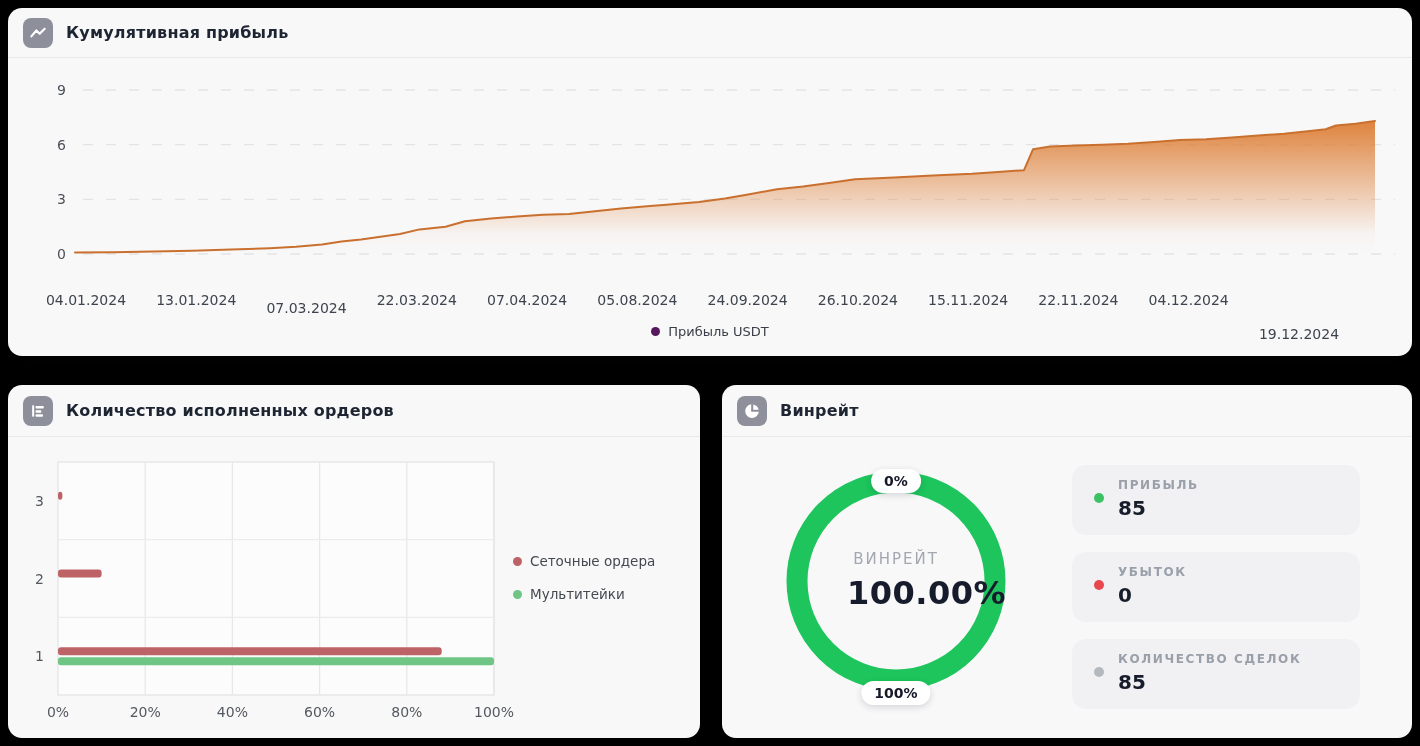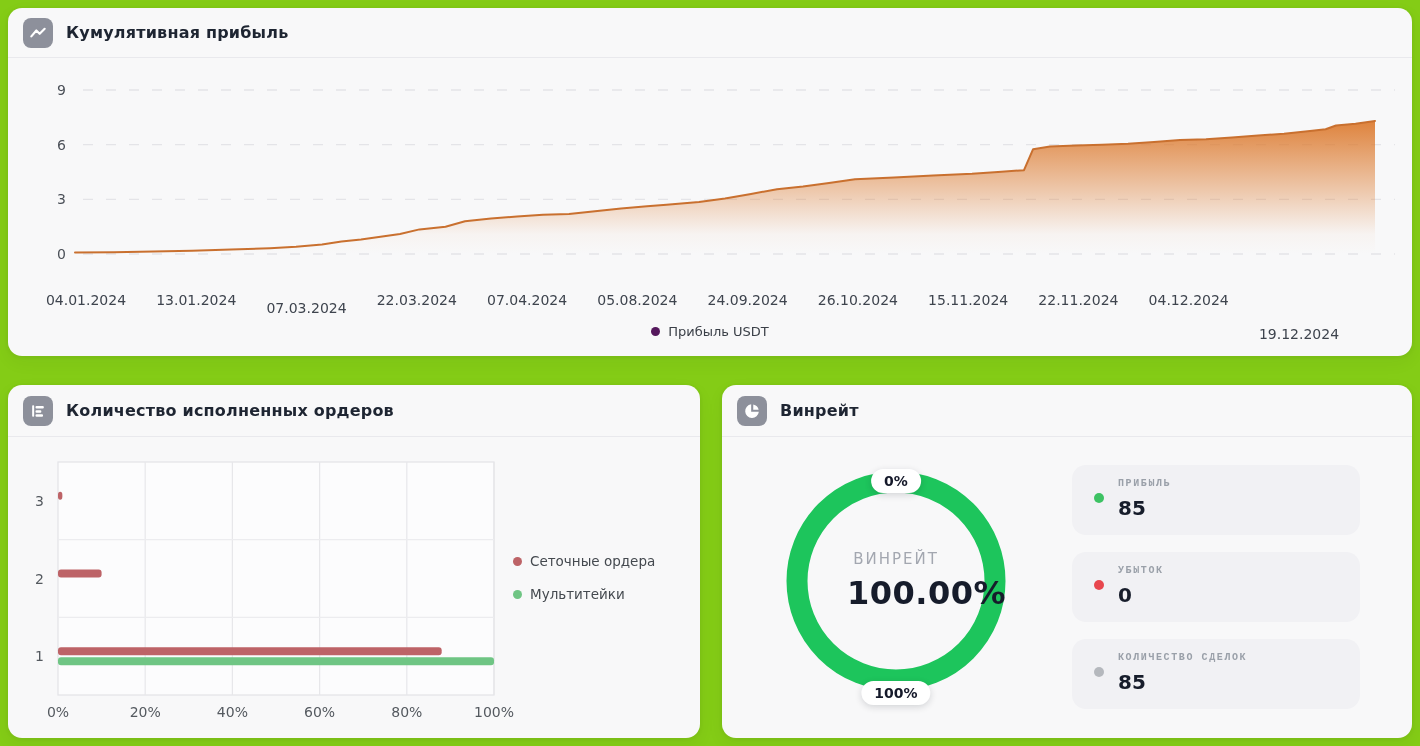--- a/index.html
+++ b/index.html
@@ -1,18 +1,18 @@
 <!DOCTYPE html>
 <html><head>
 <meta charset="utf-8">
 <style>
   * { margin:0; padding:0; box-sizing:border-box; }
   html,body { width:1420px; height:746px; background:#ffffff; overflow:hidden;
     font-family:"DejaVu Sans","Liberation Sans",sans-serif; }
-  .stage { position:relative; width:1420px; height:746px; background:#84cc16; }
+  .stage { position:relative; width:1420px; height:746px; background:#000000; }
 
   .panel { position:absolute; background:#f8f8f9; border-radius:14px;
     box-shadow:0 1px 4px rgba(25,30,45,.07), 0 6px 18px rgba(25,30,45,.05); }
   #panel-profit { left:8px; top:8px; width:1404px; height:348px; }
   #panel-orders { left:8px; top:385px; width:692px; height:353px; }
   #panel-winrate { left:722px; top:385px; width:690px; height:353px; }
 
   .panel-header { position:absolute; left:0; top:0; right:0; height:52px;
     display:flex; align-items:center; gap:13px; padding-left:15px;
     border-bottom:1px solid #e9e9ed; }
@@ -44,22 +44,22 @@
   .donut-center { position:absolute; left:174px; top:196px; transform:translate(-50%,-50%);
     text-align:center; width:220px; }
   .donut-caption { font-size:15px; color:#a3a7b0; letter-spacing:2px; font-weight:500; }
   .donut-value { margin-top:6px; font-size:32px; font-weight:700; color:#161c2b;
     letter-spacing:.5px;text-align:right; }
 
   .stat-card { position:absolute; left:350px; width:288px; height:70px;
     background:#f1f1f4; border-radius:14px; }
   .stat-dot { position:absolute; left:22px; top:28px; width:10px; height:10px;
     border-radius:50%; }
-  .stat-label { position:absolute; left:46px; top:13px; font-size:10px; font-weight:700;
-    letter-spacing:1.6px; color:#9aa0a9; white-space:nowrap;font-family:Liberation Mono, monospace; }
+  .stat-label { position:absolute; left:46px; top:13px; font-size:12px; font-weight:700;
+    letter-spacing:1.6px; color:#9aa0a9; white-space:nowrap; }
   .stat-value { position:absolute; left:46px; top:31px; font-size:20px; font-weight:700;
     color:#171d2b; }
 </style>
 </head>
 <body>
 
 <div class="stage">
 
   <section class="panel" id="panel-profit">
     <div class="panel-header">

